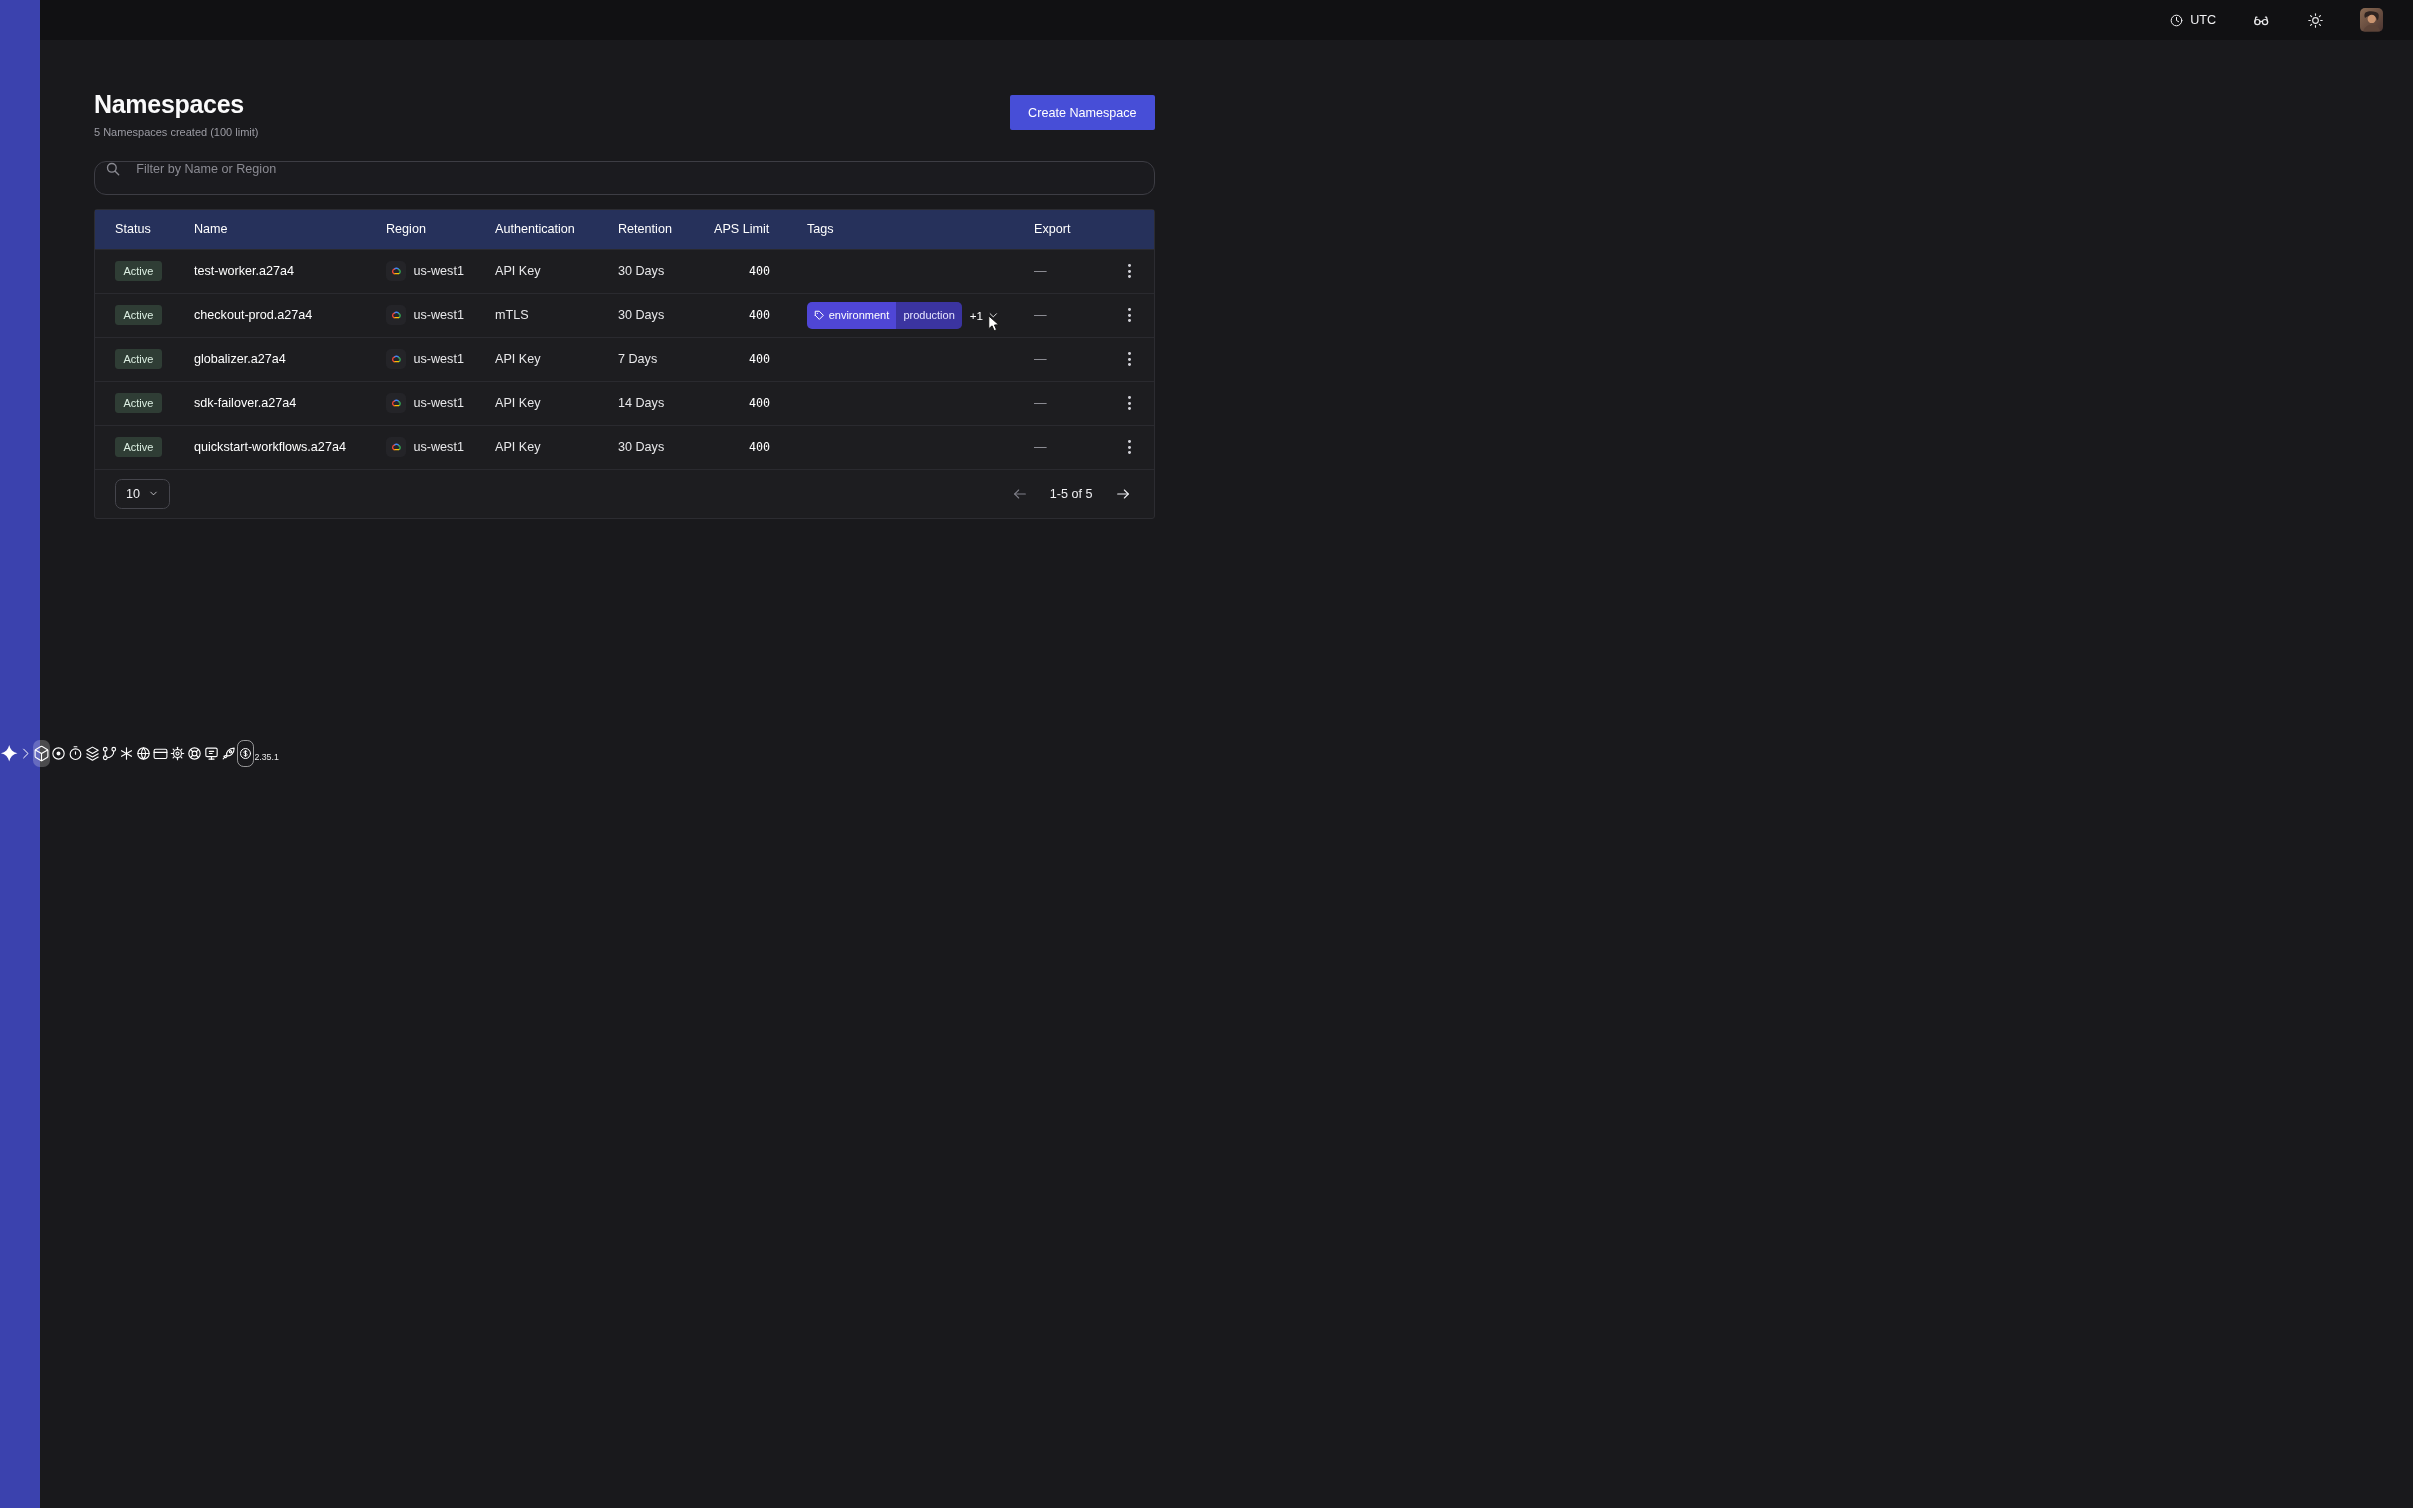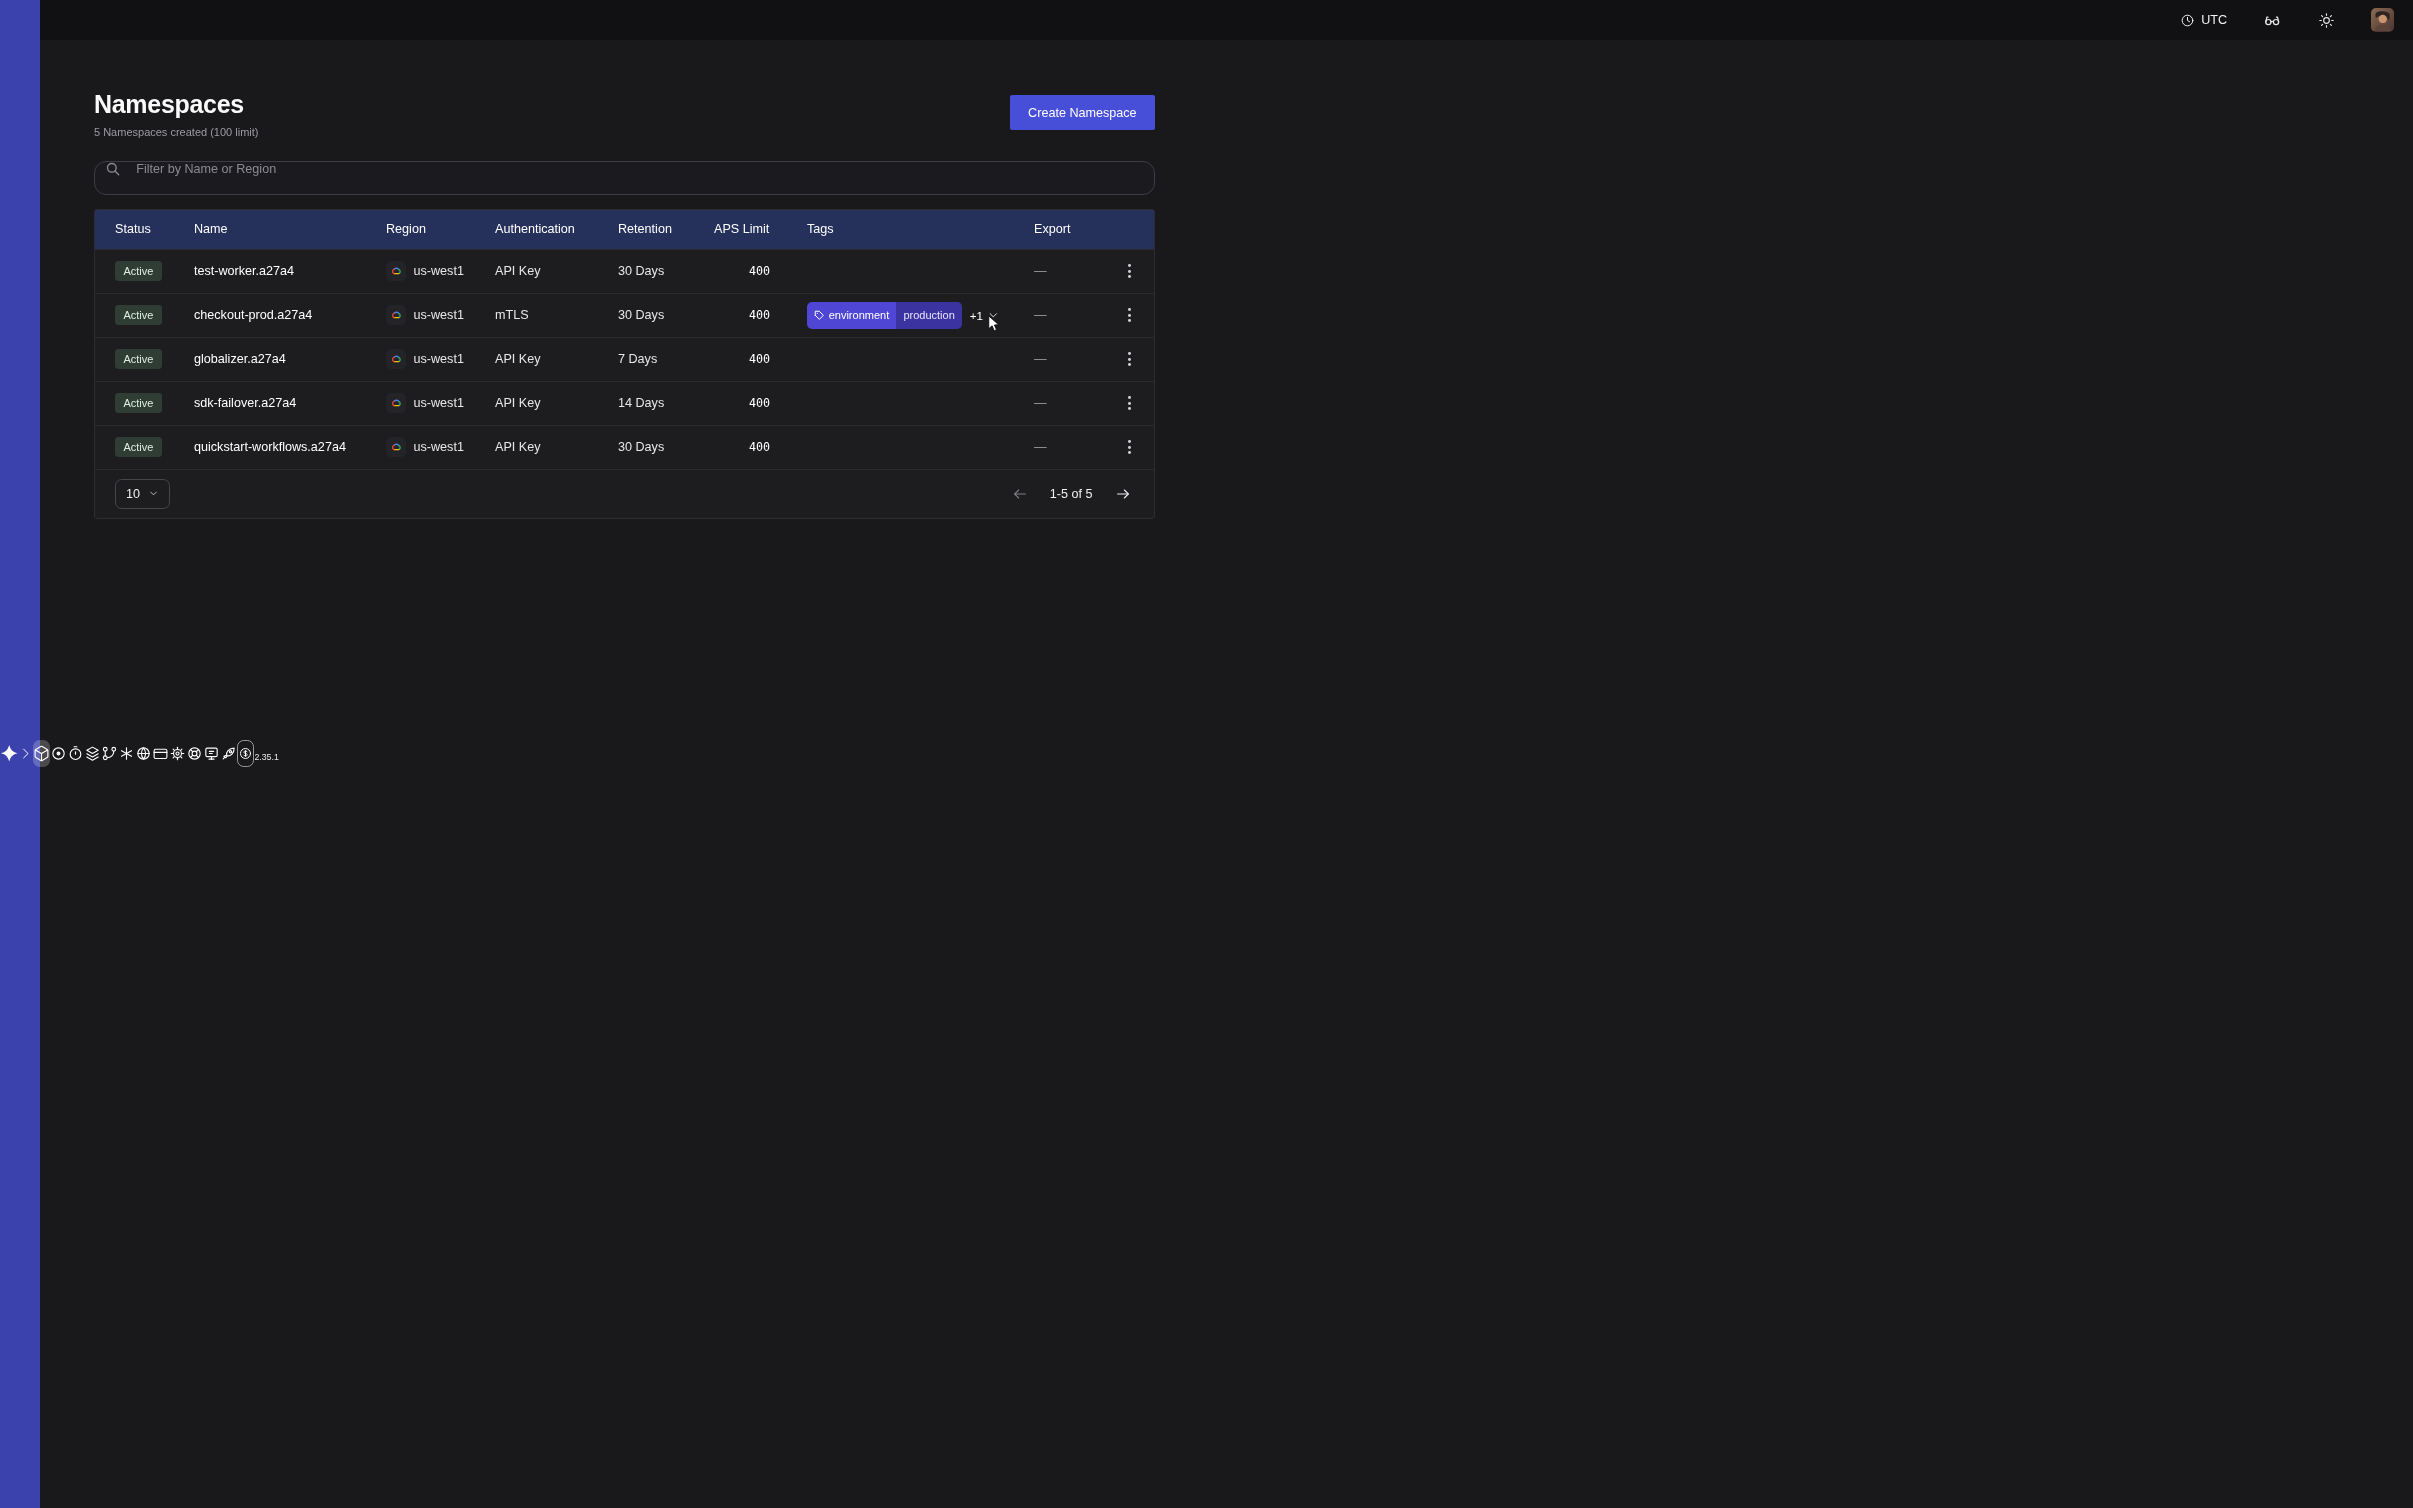--- a/index.html
+++ b/index.html
@@ -23,21 +23,21 @@
   .sb-icon.active { background:rgba(255,255,255,0.22); }
   .sb-gap { height:11.7px; flex:none; }
   .sb-spacer { flex:1; }
   .sb-billing { width:27px; height:27px; border:0.8px solid rgba(255,255,255,0.55); border-radius:6.7px; display:flex; align-items:center; justify-content:center; cursor:pointer; }
   .sb-version { margin-top:7.5px; font-size:8.8px; color:rgba(255,255,255,0.9); }
 
   
   .topbar {
     position:fixed; left:40px; right:0; top:0; height:40px; background:#111113;
     display:flex; align-items:center; justify-content:flex-end; gap:36px;
-    padding-right:19px; z-index:9;
+    padding-right:30px; z-index:9;
   }
   .tz { display:flex; align-items:center; gap:6.7px; font-size:12.6px; color:#F2F2F4; cursor:pointer; }
   .tb-btn { display:flex; align-items:center; justify-content:center; cursor:pointer; color:#E8E8EA; }
   .avatar { width:23.5px; height:23.5px; border-radius:5px; overflow:hidden; cursor:pointer; }
 
   
   .main { position:absolute; left:40px; top:40px; right:0; bottom:0; padding:50px 52px 0 54px; background:#19191C; }
   .page-head { display:flex; align-items:flex-start; justify-content:space-between; }
   .page-title { font-size:25px; font-weight:600; letter-spacing:-0.3px; color:#FAFAFB; }
   .page-sub { margin-top:6.7px; font-size:11px; color:#9B9BA3; }

